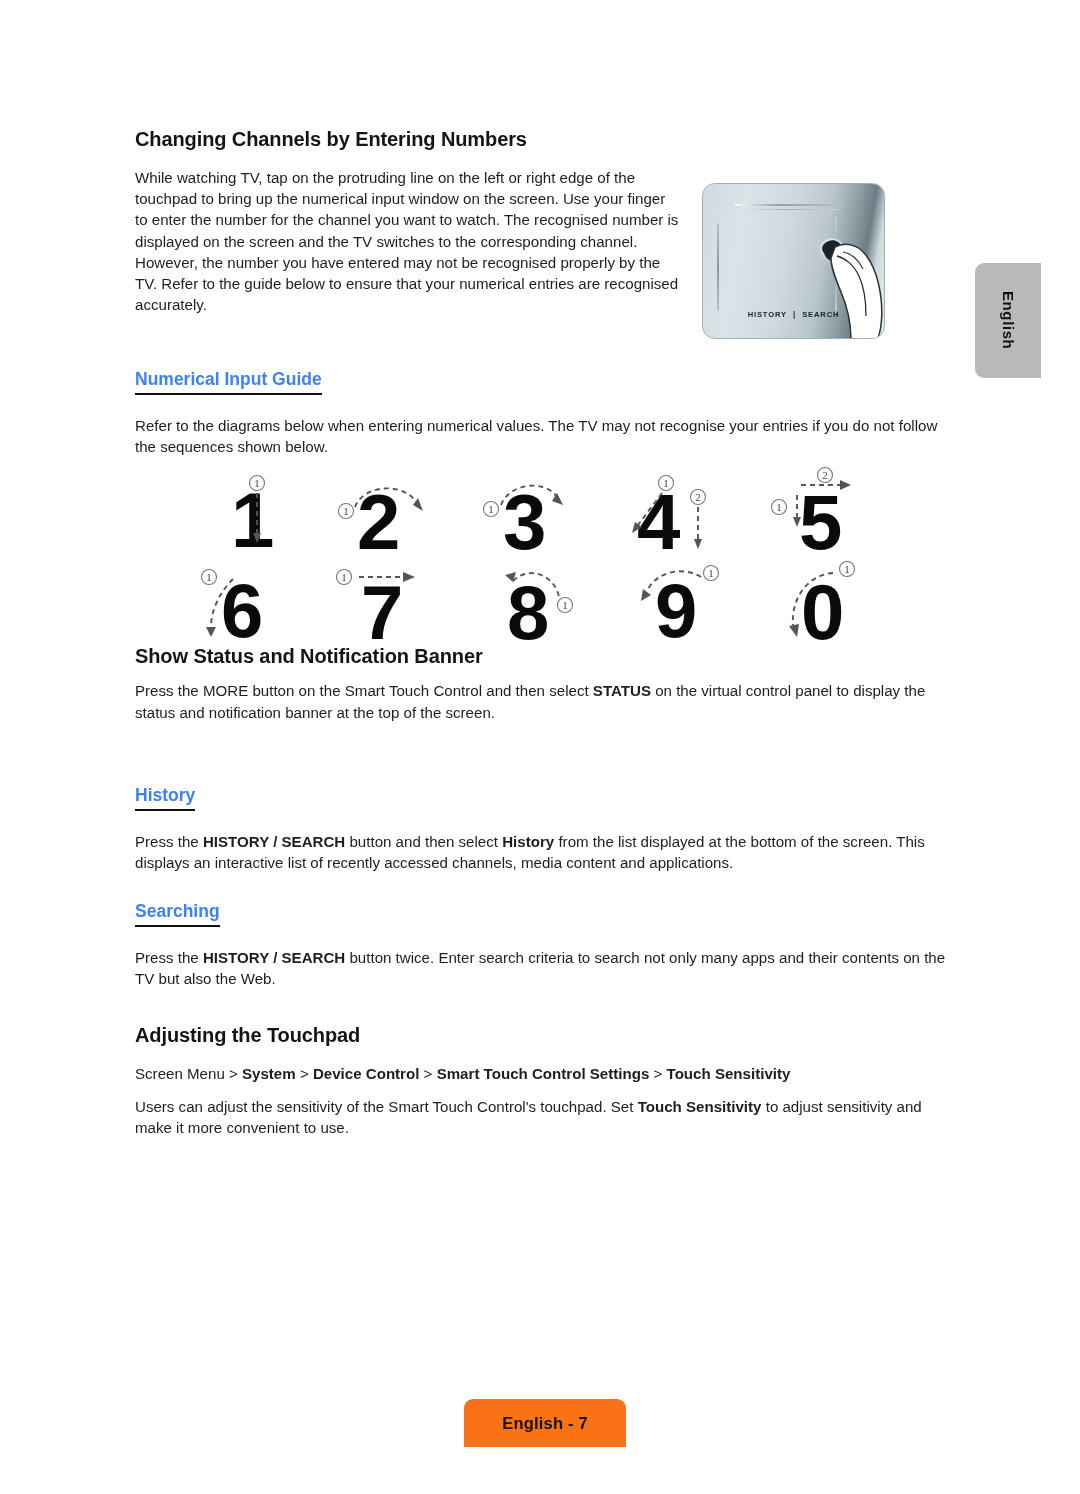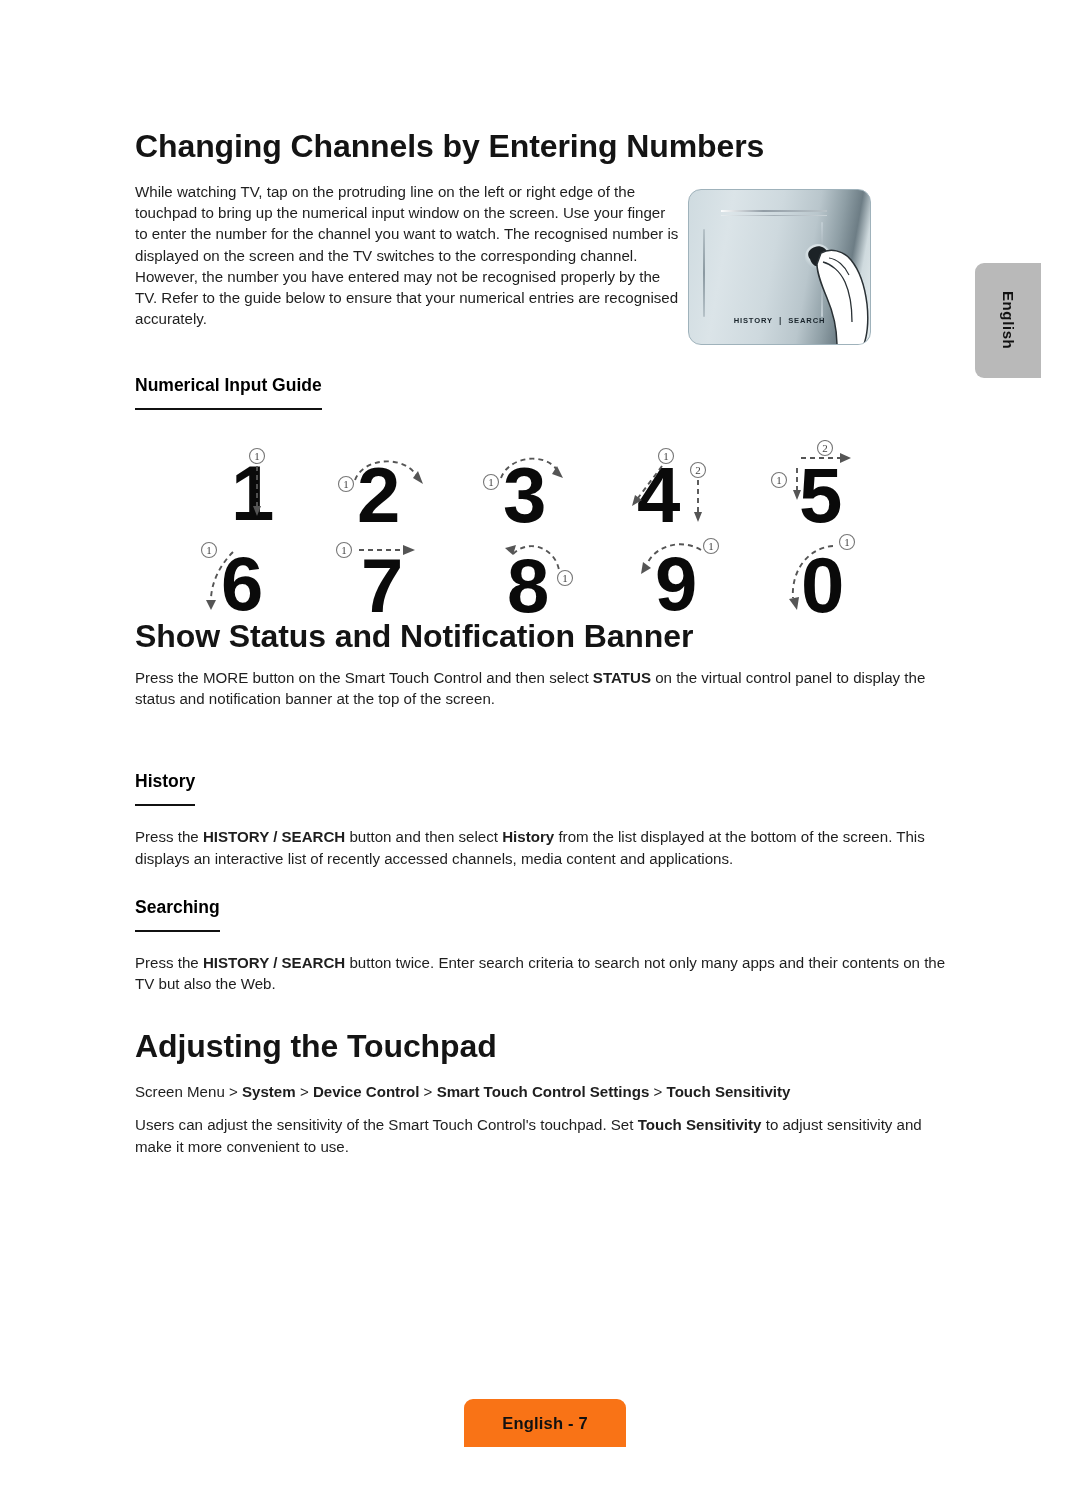--- a/index.html
+++ b/index.html
@@ -47,60 +47,60 @@
 
   
   .content {
     position: absolute;
     left: 135px;
     top: 128px;
     width: 815px;
   }
 
   h1.sect {
-    font-size: 32px;
+    font-size: 20px;
     font-weight: bold;
     margin: 0;
     letter-spacing: -0.1px;
     color: #141414;
   }
 
   h2.sub {
     font-size: 17.5px;
     font-weight: bold;
     margin: 0;
     display: inline-block;
     border-bottom: 2.5px solid #111;
-    padding-bottom: 12px;
-    color: #000000;
+    padding-bottom: 3px;
+    color: #3b82f6;
   }
 
   p.body {
     font-size: 15.1px;
     line-height: 21.2px;
     margin: 0;
     color: #1e1e1e;
     text-align: left;
   }
   p.body b { font-weight: bold; }
 
   .intro-wrap {
     display: flex;
-    gap: 8px;
+    gap: 22px;
     align-items: flex-start;
   }
   .intro-text { width: 545px; }
 
   
   .remote {
     position: relative;
     width: 185px;
     height: 158px;
     flex: none;
-    margin-top: 8px;
+    margin-top: 16px;
   }
   .remote .pad {
     position: absolute;
     left: 0; top: 0;
     width: 183px;
     height: 156px;
     box-sizing: border-box;
     border: 1.4px solid #9fb2bb;
     border-radius: 13px;
     background: linear-gradient(100deg,
@@ -230,20 +230,21 @@
           </svg>
         </div>
       </div>
     </div>
 
     <div class="sp-28"></div>
 
     
     <h2 class="sub">Numerical Input Guide</h2>
     <div class="sp-20"></div>
+    <p class="body">Refer to the diagrams below when entering numerical values. The TV may not recognise your entries if you do not follow the sequences shown below.</p>
 
     
     <div class="digits">
 
       <div class="digit-row">
 
         <svg width="120" height="96" viewBox="0 0 120 96">
           <text x="36" y="80" font-family="'Liberation Sans',sans-serif" font-size="78" font-weight="bold" fill="#0a0a0a">1</text>
           <g stroke="#555" stroke-width="1.9" fill="none" stroke-dasharray="5,4">
             <path d="M62 26 L62 68"></path>

